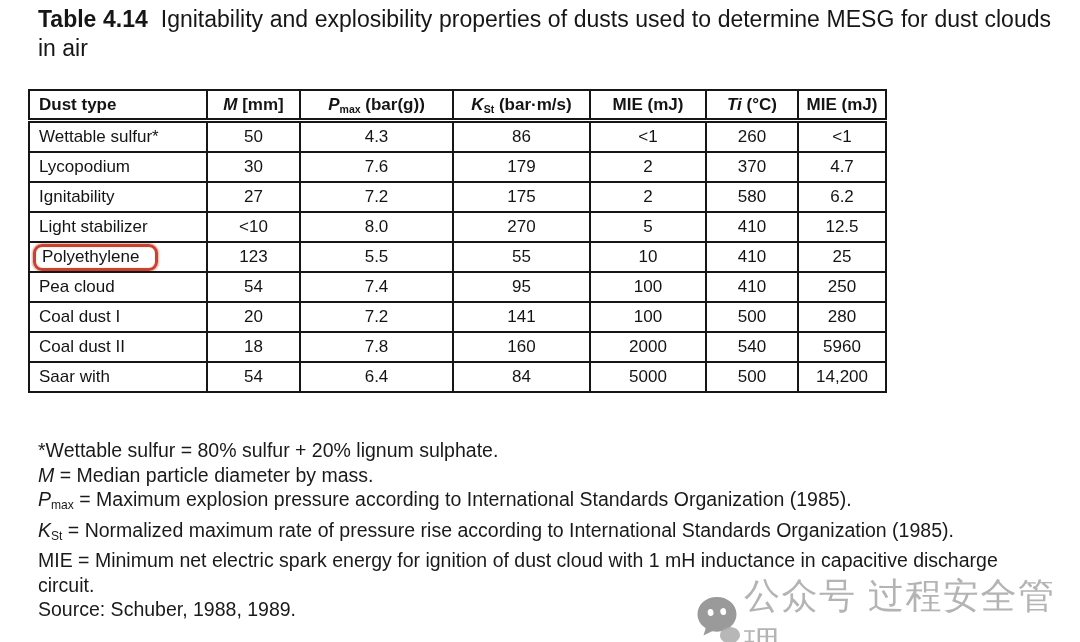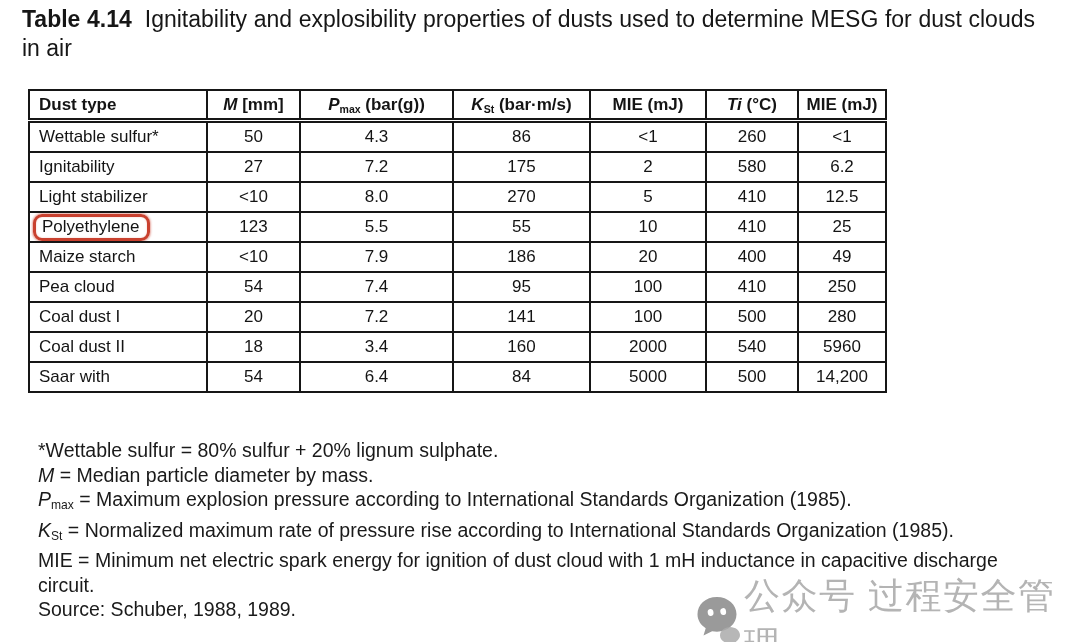--- a/index.html
+++ b/index.html
@@ -3,21 +3,21 @@
 <meta charset="utf-8">
 <style>
   html,body{margin:0;padding:0;}
   body{
     width:1080px;height:642px;position:relative;overflow:hidden;
     background:#ffffff;color:#1b1b1b;
     font-family:"Liberation Sans", sans-serif;
   }
   
   .caption{
-    position:absolute;left:22px;top:5px;width:1013px;
+    position:absolute;left:38px;top:5px;width:1013px;
     font-size:23px;line-height:28.5px;text-align:justify;color:#161616;
   }
   .caption .cap-label{font-weight:700;margin-right:13px;}
   
   table.dusts{
     position:absolute;left:28px;top:89px;width:857px;
     border-collapse:collapse;table-layout:fixed;
   }
   table.dusts{border:2.5px solid #161616;}
   th,td{
@@ -27,21 +27,21 @@
   th{height:27px;font-weight:700;text-align:center;border-bottom:5px double #161616;}
   td{height:28px;text-align:center;}
   th.first,td.first{text-align:left;padding-left:9px;}
   col.c0{width:178px}col.c1{width:93px}col.c2{width:153px}
   col.c3{width:137px}col.c4{width:116px}col.c5{width:92px}col.c6{width:88px}
   .i{font-style:italic;}
   .sub{font-size:0.62em;vertical-align:-0.24em;letter-spacing:0;}
   
   .redbox{
     display:inline-block;border:3px solid #c9412f;border-radius:9px;
-    padding:0 8px 1px 6px;margin:-2px 0 -2px -6px;
+    padding:0 16px 1px 6px;margin:-2px 0 -2px -6px;
     box-shadow:0 0 2px 1px rgba(201,65,47,.45), inset 0 0 2px rgba(201,65,47,.3);
   }
   
   .fns{
     position:absolute;left:38px;top:438px;width:992px;z-index:2;
     font-size:19.5px;line-height:24.6px;color:#1a1a1a;
   }
   
   .wm{
     position:absolute;left:694px;top:572px;z-index:1;
@@ -81,20 +81,29 @@
       <tr>
         <td class="first">Wettable sulfur*</td>
         <td>50</td>
         <td>4.3</td>
         <td>86</td>
         <td>&lt;1</td>
         <td>260</td>
         <td>&lt;1</td>
       </tr>
       <tr>
+        <td class="first">Lycopodium</td>
+        <td>30</td>
+        <td>7.6</td>
+        <td>179</td>
+        <td>2</td>
+        <td>370</td>
+        <td>4.7</td>
+      </tr>
+      <tr>
         <td class="first">Ignitability</td>
         <td>27</td>
         <td>7.2</td>
         <td>175</td>
         <td>2</td>
         <td>580</td>
         <td>6.2</td>
       </tr>
       <tr>
         <td class="first">Light stabilizer</td>
@@ -108,50 +117,41 @@
       <tr>
         <td class="first"><span class="redbox" style="border-color: rgb(201, 65, 47);">Polyethylene</span></td>
         <td>123</td>
         <td>5.5</td>
         <td>55</td>
         <td>10</td>
         <td>410</td>
         <td>25</td>
       </tr>
       <tr>
-        <td class="first">Maize starch</td>
-        <td>&lt;10</td>
-        <td>7.9</td>
-        <td>186</td>
-        <td>20</td>
-        <td>400</td>
-        <td>49</td>
-      </tr>
-      <tr>
         <td class="first">Pea cloud</td>
         <td>54</td>
         <td>7.4</td>
         <td>95</td>
         <td>100</td>
         <td>410</td>
         <td>250</td>
       </tr>
       <tr>
         <td class="first">Coal dust I</td>
         <td>20</td>
         <td>7.2</td>
         <td>141</td>
         <td>100</td>
         <td>500</td>
         <td>280</td>
       </tr>
       <tr>
         <td class="first">Coal dust II</td>
         <td>18</td>
-        <td>3.4</td>
+        <td>7.8</td>
         <td>160</td>
         <td>2000</td>
         <td>540</td>
         <td>5960</td>
       </tr>
       <tr>
         <td class="first">Saar with</td>
         <td>54</td>
         <td>6.4</td>
         <td>84</td>

